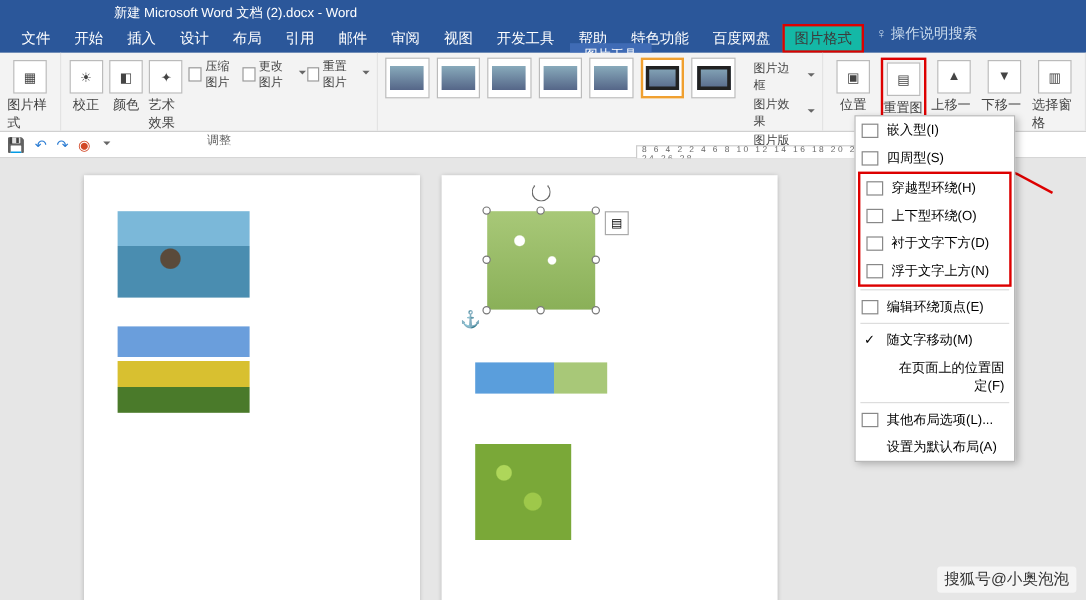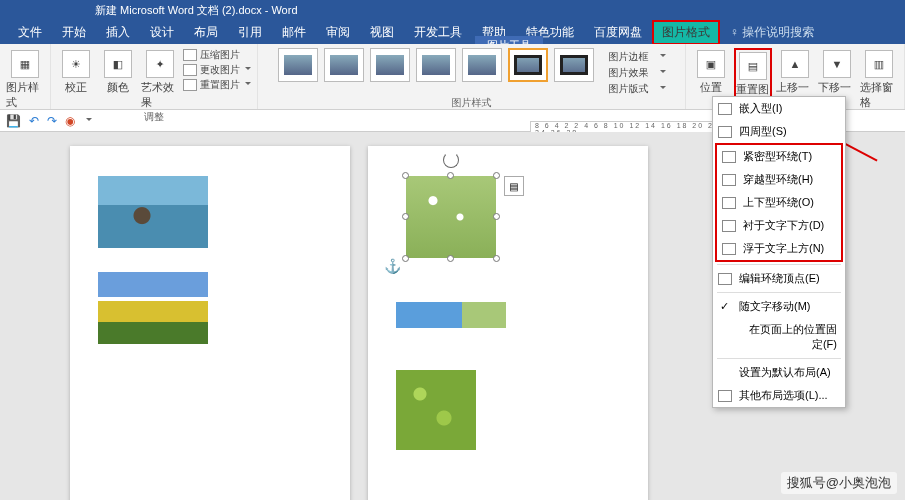--- a/index.html
+++ b/index.html
@@ -2,32 +2,32 @@
 <html><head>
 <meta charset="utf-8">
 <style>
   * { box-sizing: border-box; margin: 0; padding: 0; font-family: "Microsoft YaHei", sans-serif; }
   body { width: 905px; height: 500px; background: #e6e6e6; overflow: hidden; position: relative; }
 
   .titlebar { height: 20px; background: #2b579a; color: #fff; font-size: 11px; display: flex; align-items: center; }
   .titlebar .title { margin-left: 95px; }
   .titlebar .tool-tab { position: absolute; left: 475px; top: 0; background: #3f6bb5; padding: 2px 12px; font-size: 11px; margin-top: 36px; }
 
-  .menubar { height: 24px; background: #2b579a; color: #fff; font-size: 12px; display: flex; align-items: center; padding-left: 8px; gap: 0; }
+  .menubar { height: 24px; background: #2b579a; color: #fff; font-size: 12px; display: flex; padding-left: 8px; gap: 0; }
   .menubar .menu { padding: 4px 10px; cursor: pointer; }
   .menubar .menu.active { background: #14b8a6; color: #3b3b3b; border: 2px solid #d00; padding: 2px 8px; }
   .menubar .search { margin-left: 10px; color: #cde; }
 
   .ribbon { height: 66px; background: #f3f3f3; border-bottom: 1px solid #d0d0d0; display: flex; font-size: 11px; color: #444; position: relative; }
   .rgroup { display: flex; flex-direction: column; align-items: center; padding: 4px 6px; border-right: 1px solid #e3e3e3; }
   .rgroup .icons { display: flex; gap: 4px; align-items: flex-start; flex: 1; }
   .rgroup .label { font-size: 10px; color: #666; text-align: center; }
   .big-btn { display: flex; flex-direction: column; align-items: center; gap: 2px; width: 38px; padding-top: 2px; }
   .big-btn .ic { width: 28px; height: 28px; background: #fff; border: 1px solid #bbb; display: flex; align-items: center; justify-content: center; }
-  .small-list { display: flex; flex-direction: column; gap: 1px; font-size: 10px; }
+  .small-list { display: flex; flex-direction: row; gap: 1px; font-size: 10px; }
   .small-list div { display: flex; align-items: center; gap: 3px; }
   .small-list .ic-s { width: 14px; height: 12px; background: #fff; border: 1px solid #999; }
   .style-thumb { width: 40px; height: 34px; background: #fff; border: 1px solid #bbb; display: flex; align-items: center; justify-content: center; }
   .style-thumb.sel { border: 2px solid #f0a030; }
   .style-thumb .inner { width: 28px; height: 20px; background: linear-gradient(#8ab,#568); }
   .style-thumb.dark .inner { box-shadow: 0 0 0 3px #222 inset; }
   .pic-opts { display: flex; flex-direction: column; gap: 2px; font-size: 10px; padding-top: 2px; }
   .pic-opts div { display: flex; align-items: center; gap: 9px; }
   .highlight-btn { border: 2px solid #d00 !important; }
 
@@ -243,24 +243,20 @@
       <span class="ic-m"></span>
       <span>嵌入型(I)</span>
     </div>
   <div class="item">
       <span class="ic-m"></span>
       <span>四周型(S)</span>
     </div>
   <div class="group-box">
     <div class="item">
         <span class="ic-m"></span>
-        <span>紧密型环绕(T)</span>
-      </div>
-    <div class="item">
-        <span class="ic-m"></span>
         <span>穿越型环绕(H)</span>
       </div>
     <div class="item">
         <span class="ic-m"></span>
         <span>上下型环绕(O)</span>
       </div>
     <div class="item">
         <span class="ic-m"></span>
         <span>衬于文字下方(D)</span>
       </div>
@@ -276,23 +272,23 @@
     </div>
   <div class="sep"></div>
   <div class="item check">
       <span>随文字移动(M)</span>
     </div>
   <div class="item">
       <span>在页面上的位置固定(F)</span>
     </div>
   <div class="sep"></div>
   <div class="item">
+      <span class="ic-m"></span>
+      <span>其他布局选项(L)...</span>
+    </div>
+  <div class="item">
       <span>设置为默认布局(A)</span>
     </div>
-  <div class="item">
-      <span class="ic-m"></span>
-      <span>其他布局选项(L)...</span>
-    </div>
 </div>
 
 <div class="arrow"></div>
 
 <div class="watermark">搜狐号@小奥泡泡</div>
 
 </body></html>

